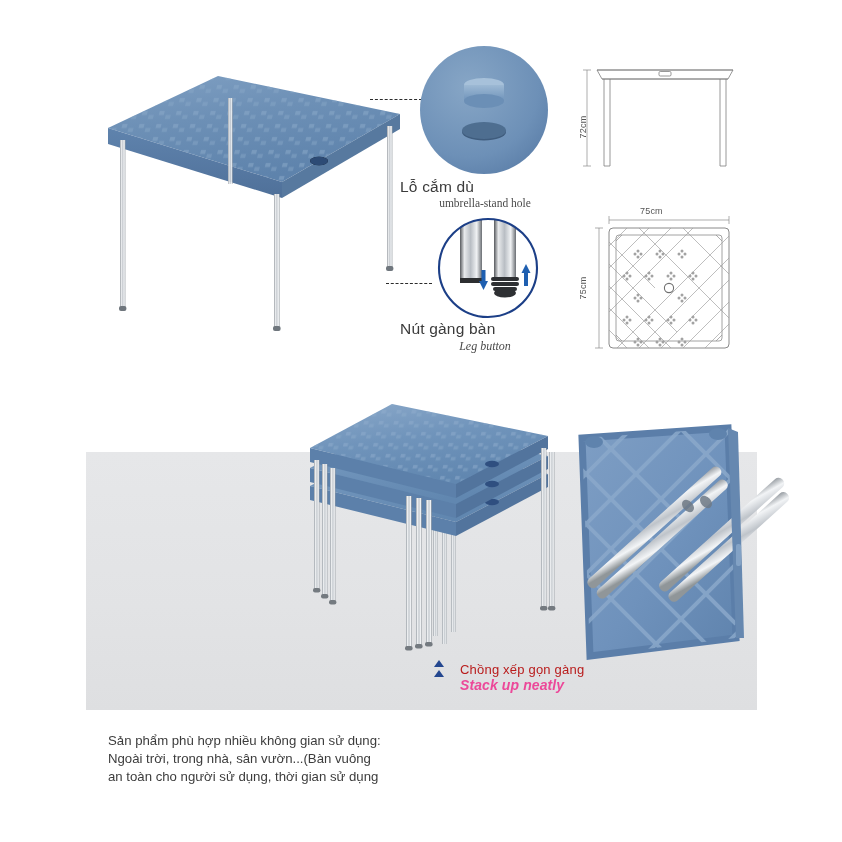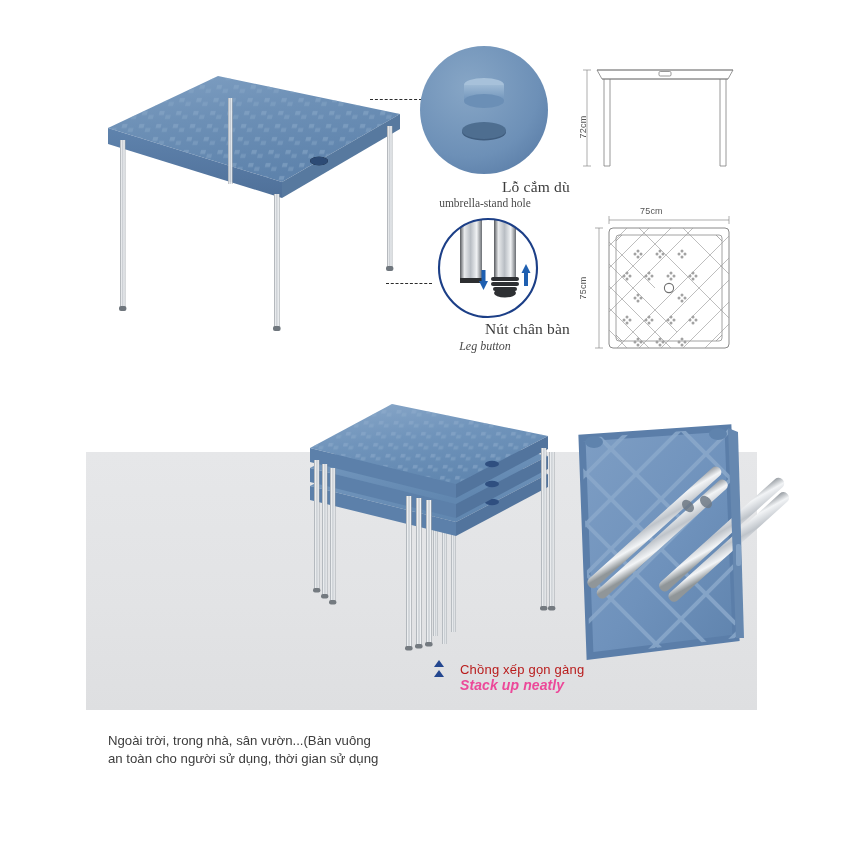--- a/index.html
+++ b/index.html
@@ -6,22 +6,22 @@
   body{width:842px;height:842px;position:relative;overflow:hidden;
        font-family:"Liberation Sans", sans-serif;color:#3a3a3a;}
   .stage{position:absolute;left:0;top:0;width:842px;height:842px;}
   .abs{position:absolute;}
 
   
   .floor{left:86px;top:452px;width:671px;height:258px;
          background:linear-gradient(180deg,#e6e7e9 0%,#e2e3e5 60%,#dedfe1 100%);}
 
   
-  .label-vi{font-size:15.5px;color:#3b3b3b;text-align:right;letter-spacing:.2px;
-            white-space:nowrap;font-family:Liberation Serif, serif;}
+  .label-vi{font-size:15.5px;color:#3b3b3b;text-align:left;letter-spacing:.2px;
+            white-space:nowrap;}
   .label-en{font-size:11.5px;color:#4a4a4a;text-align:center;white-space:nowrap;margin-top:1px;font-family:Liberation Serif, serif;}
   .label-en.ital{font-style:italic;font-size:12px;text-align:center;}
 
   
   .leader{height:0;border-top:1.4px dashed #2b2b2b;}
 
   
   .dimtext{font-size:9px;color:#555;letter-spacing:.2px;}
   .dimtext.vert{transform:rotate(-90deg);transform-origin:center center;}
 
@@ -151,21 +151,21 @@
         <polygon points="55,67 64,67 59.5,76"></polygon>
       </g>
       <g fill="#1f5fb0">
         <rect x="100" y="58" width="4" height="14"></rect>
         <polygon points="97.5,59 106.5,59 102,50"></polygon>
       </g>
     </g>
     <circle cx="64" cy="54" r="49" fill="none" stroke="#1c3f87" stroke-width="2.1"></circle>
   </svg>
   <div class="abs" style="left:400px;top:320px;width:170px;">
-    <div class="label-vi">Nút chân bàn</div>
+    <div class="label-vi">Nút gàng bàn</div>
     <div class="label-en ital">Leg button</div>
   </div>
 
   <svg class="abs" style="left:585px;top:60px;" width="160" height="120">
     <g stroke="#7d7d7d" stroke-width="0.8" fill="none">
 
       <path d="M12,10 L148,10 L143,19 L17,19 Z"></path>
       <line x1="12" y1="10" x2="148" y2="10"></line>
       <line x1="17" y1="19" x2="143" y2="19"></line>
       <rect x="74" y="11.5" width="12" height="4.5" rx="1.2"></rect>
@@ -403,17 +403,18 @@
   <div class="abs" style="left:434px;top:660px;">
     <div class="tri"></div>
     <div class="tri" style="margin-top:3px;"></div>
   </div>
   <div class="abs" style="left:460px;top:662px;">
     <div class="stack-cap-vi">Chồng xếp gọn gàng</div>
     <div class="stack-cap-en">Stack up neatly</div>
   </div>
 
   <div class="abs para">
+    <div>Sản phẩm phù hợp nhiều không gian sử dụng:</div>
     <div>Ngoài trời, trong nhà, sân vườn...(Bàn vuông</div>
     <div>an toàn cho người sử dụng, thời gian sử dụng</div>
   </div>
 
 </div>
 
 </body></html>

